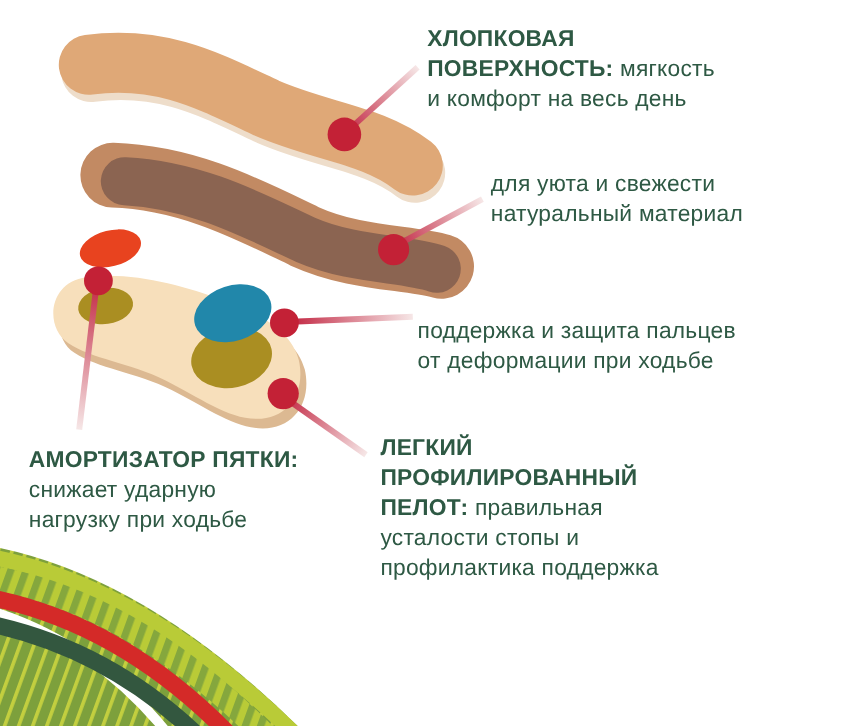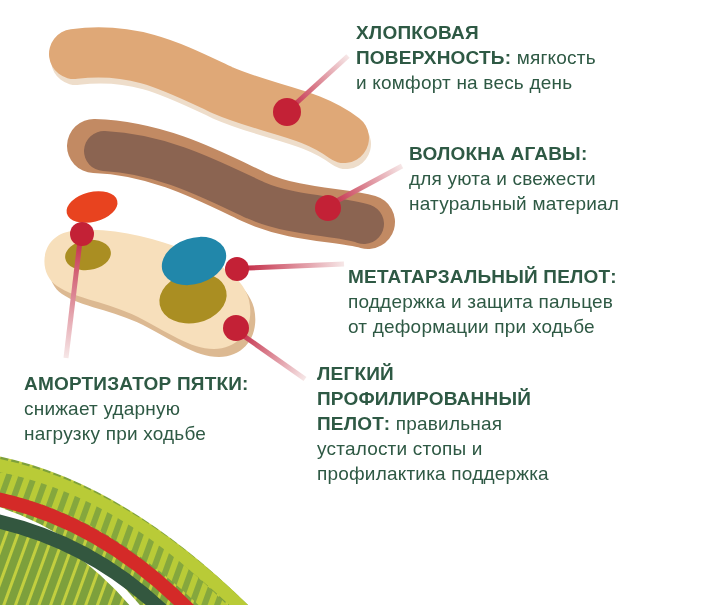--- a/index.html
+++ b/index.html
@@ -97,27 +97,25 @@
     </g>
   </svg>
 
   <div class="callout" style="left:356px;top:20px">
     <div><span class="b">ХЛОПКОВАЯ</span></div>
     <div><span class="b">ПОВЕРХНОСТЬ:</span><span> мягкость</span></div>
     <div><span>и комфорт на весь день</span></div>
   </div>
 
   <div class="callout" style="left:409px;top:141px">
-    <div><span class="b">ВОЛОКНА АГАВЫ:</span></div>
     <div><span>для уюта и свежести</span></div>
     <div><span>натуральный материал</span></div>
   </div>
 
   <div class="callout" style="left:348px;top:264px">
-    <div><span class="b">МЕТАТАРЗАЛЬНЫЙ ПЕЛОТ:</span></div>
     <div><span>поддержка и защита пальцев</span></div>
     <div><span>от деформации при ходьбе</span></div>
   </div>
 
   <div class="callout" style="left:24px;top:371px">
     <div><span class="b">АМОРТИЗАТОР ПЯТКИ:</span></div>
     <div><span>снижает ударную</span></div>
     <div><span>нагрузку при ходьбе</span></div>
   </div>
 

